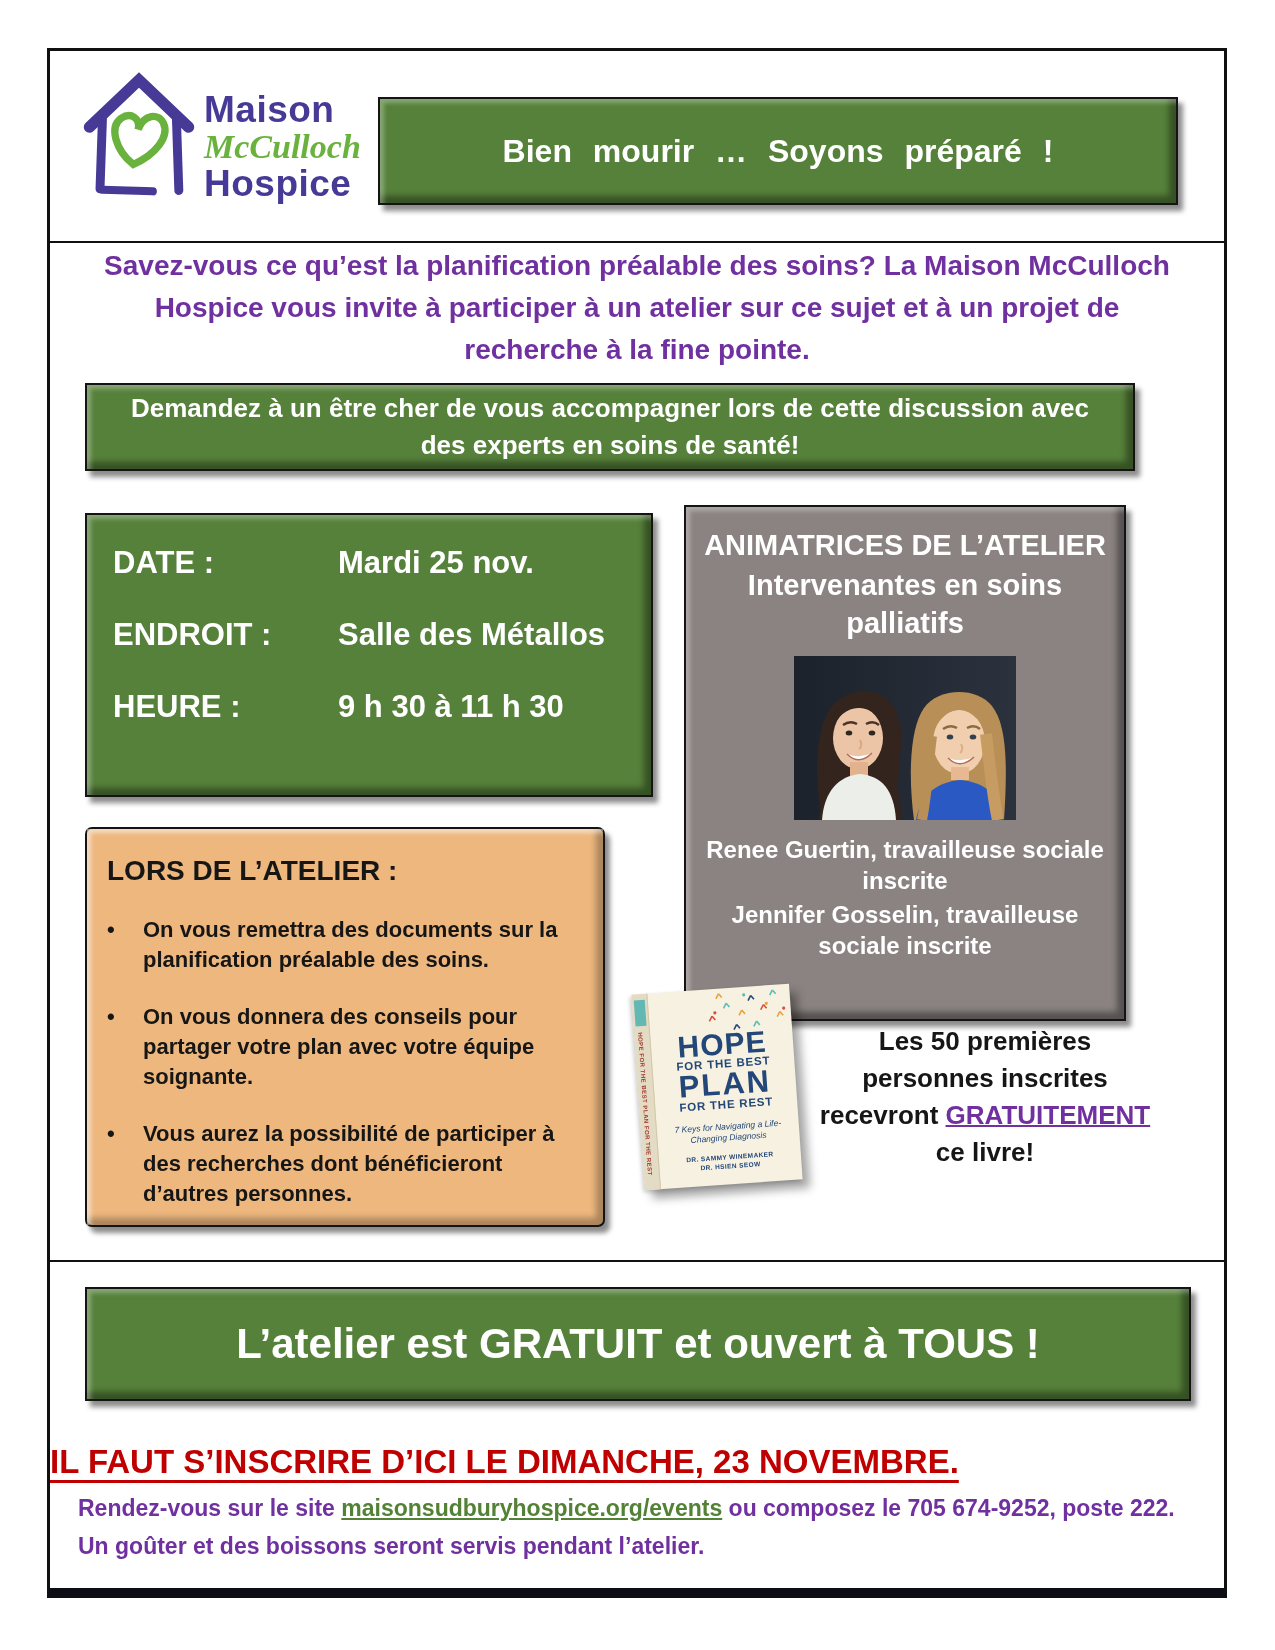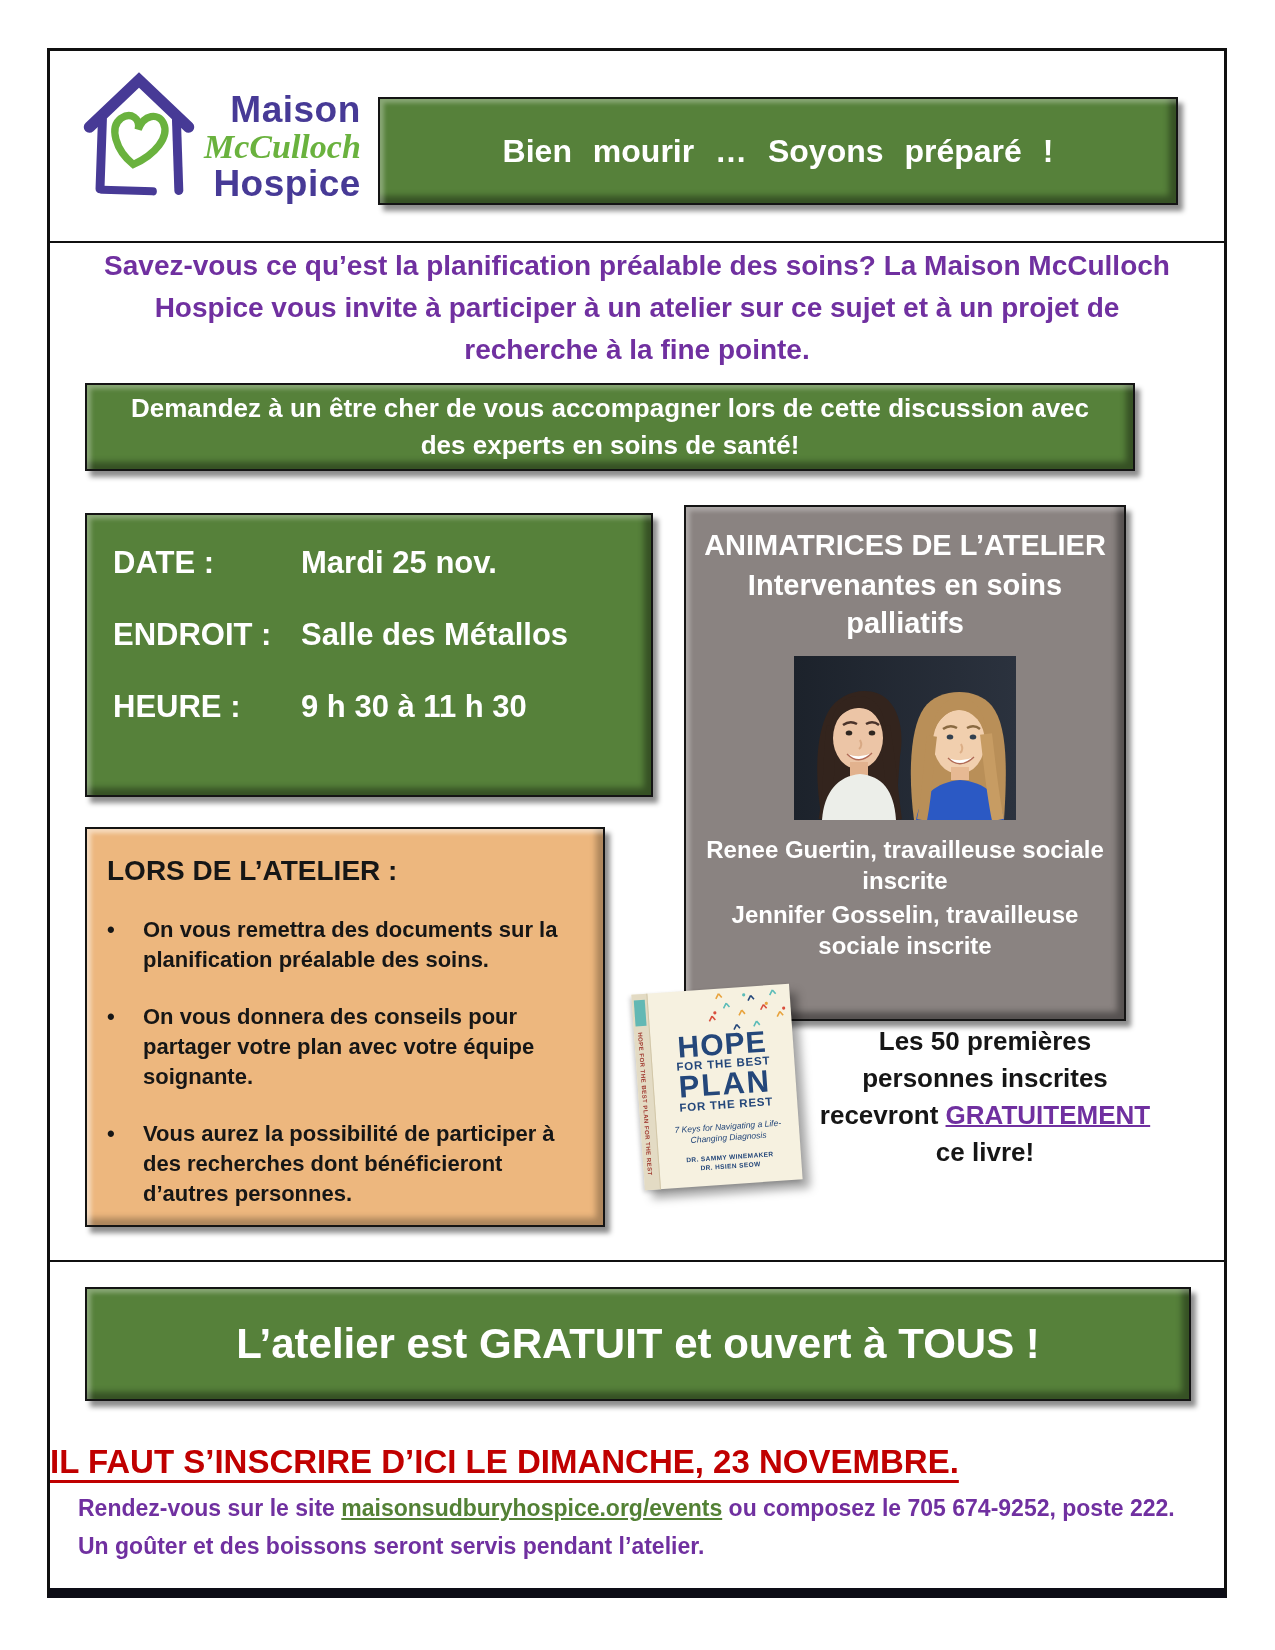--- a/index.html
+++ b/index.html
@@ -15,51 +15,51 @@
   .bevel--green  { background:#56813A; color:#fff; }
   .bevel--gray   { background:#8A8381; color:#fff; }
   .bevel--orange { background:#EDB77E; color:#161616; }
   .bevel--orange::before { box-shadow: inset 4px 4px 4px rgba(255,255,255,0.5), inset -7px -7px 6px rgba(0,0,0,0.28); }
   .center-flex { display:flex; flex-direction:column; align-items:center; justify-content:center; text-align:center; }
   .z { position:relative; z-index:1; }
 
   
   .header { position:absolute; left:0; top:0; width:100%; height:190px; border-bottom:2px solid #101010; }
   .logo { position:absolute; left:28px; top:16px; display:flex; align-items:flex-start; }
-  .logo-text { margin-left:4px; margin-top:24px; line-height:1.04;text-align:right; }
+  .logo-text { margin-left:4px; margin-top:24px; line-height:1.04; }
   .logo-l1,.logo-l3 { font-size:37px; font-weight:bold; color:#473A96; letter-spacing:0.5px; }
   .logo-l2 { font-family:"Liberation Serif", serif; font-style:italic; font-weight:bold;
              font-size:34px; color:#6AB23E; }
   .title-banner { position:absolute; left:328px; top:46px; width:796px; height:104px;
                   font-size:32px; font-weight:bold; word-spacing:12px; }
 
   
   .intro { position:absolute; left:20px; top:194px; width:1134px; text-align:center;
            color:#7030A0; font-weight:bold; font-size:28px; line-height:42px; }
 
   .invite-banner { position:absolute; left:35px; top:332px; width:1046px; height:84px;
                    font-size:26px; font-weight:bold; line-height:37px; }
 
   
   .details-box { position:absolute; left:35px; top:462px; width:564px; height:280px; }
   .details-inner { position:relative; z-index:1; padding:30px 0 0 26px; }
-  .detail-row { display:flex; margin-bottom:36px; font-size:31px; font-weight:bold; }
+  .detail-row { display:flex; margin-bottom:36px; font-size:31px; font-weight:bold;gap:37px; }
   .detail-label { width:188px; flex:none; }
   .detail-address { font-size:27px; font-weight:normal; margin-top:6px; }
 
   
   .facilitators-box { position:absolute; left:634px; top:454px; width:438px; height:512px; text-align:center; }
   .fac-inner { position:relative; z-index:1; }
   .fac-title { margin-top:22px; font-size:29px; font-weight:bold; }
   .fac-subtitle { font-size:29px; font-weight:bold; width:330px; margin:4px auto 0; line-height:38px; }
   .photo { display:block; margin:14px auto 14px; }
   .fac-name { font-size:24px; font-weight:bold; line-height:31px; width:416px; margin:0 auto 3px; }
 
   
-  .workshop-box { position:absolute; left:35px; top:776px; width:516px; height:396px; }
+  .workshop-box { position:absolute; left:35px; top:776px; width:516px; height:396px;border-radius:7px; }
   .ws-inner { position:relative; z-index:1; padding:26px 16px 0 20px; }
   .ws-title { font-size:28px; font-weight:bold; }
   .ws-list { margin:28px 0 0; padding:0; list-style:none; }
   .ws-item { display:flex; font-size:22px; font-weight:bold; line-height:30px; margin-bottom:27px; }
   .ws-dot { width:36px; flex:none; }
 
   
   .book-wrap { position:absolute; left:580px; top:932px; width:184px; height:214px; }
   .book { width:158px; height:196px; margin:6px 0 0 8px; transform:rotate(-4deg);
           background:#f6f1e0; display:flex;

